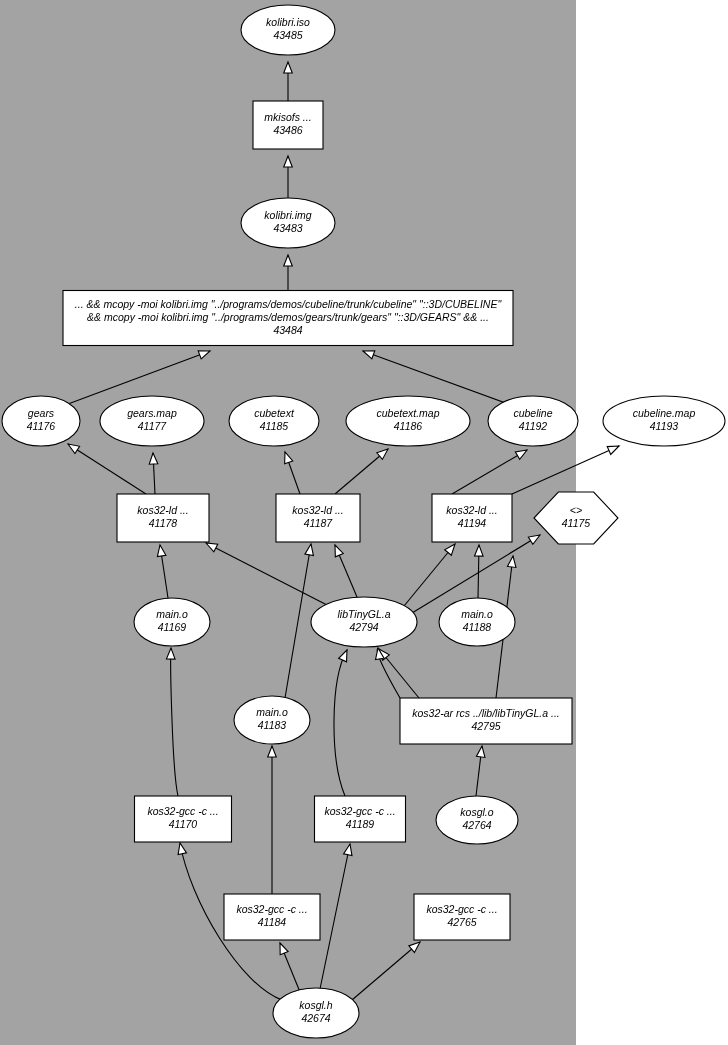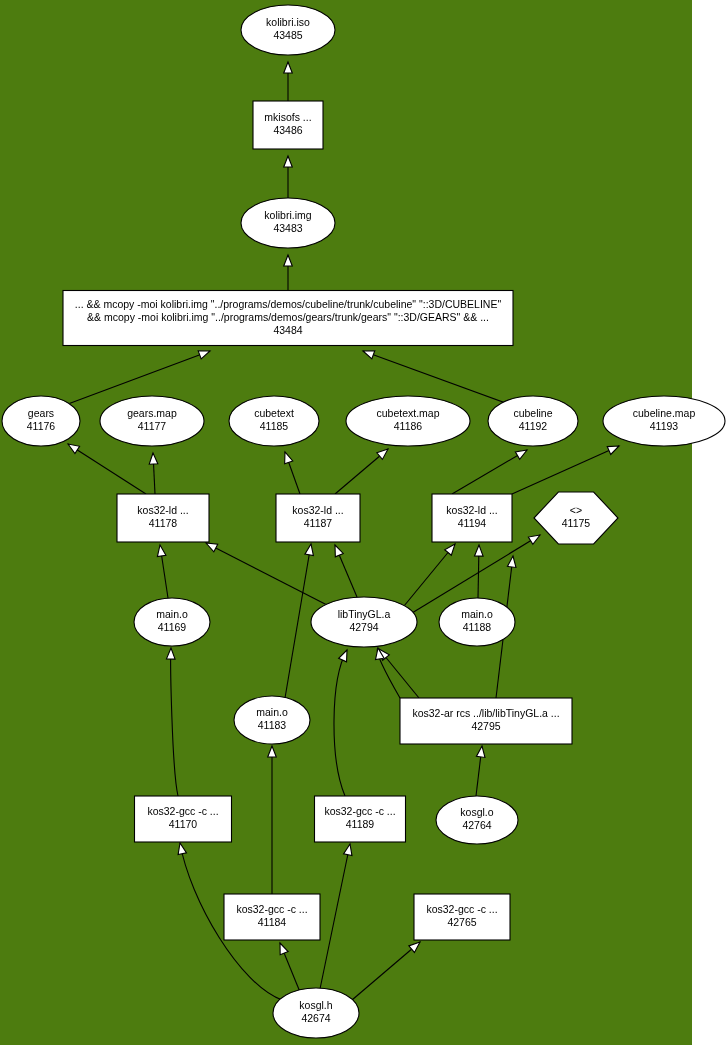--- a/index.html
+++ b/index.html
@@ -2,24 +2,25 @@
 <html><head>
 <meta charset="utf-8">
 <style>
   html, body {
     margin: 0;
     padding: 0;
     background: #ffffff;
   }
   #graph-canvas {
     position: relative;
-    width: 692px;
+    width: 576px;
     height: 1045px;
-    background: #4d7c0f;
+    background: #a3a3a3;
     font-family: "Liberation Sans", sans-serif;
+    font-style: italic;
   }
   svg#graph-svg {
     position: absolute;
     left: 0;
     top: 0;
     width: 728px;
     height: 1045px;
     display: block;
   }
   .node-shape {

